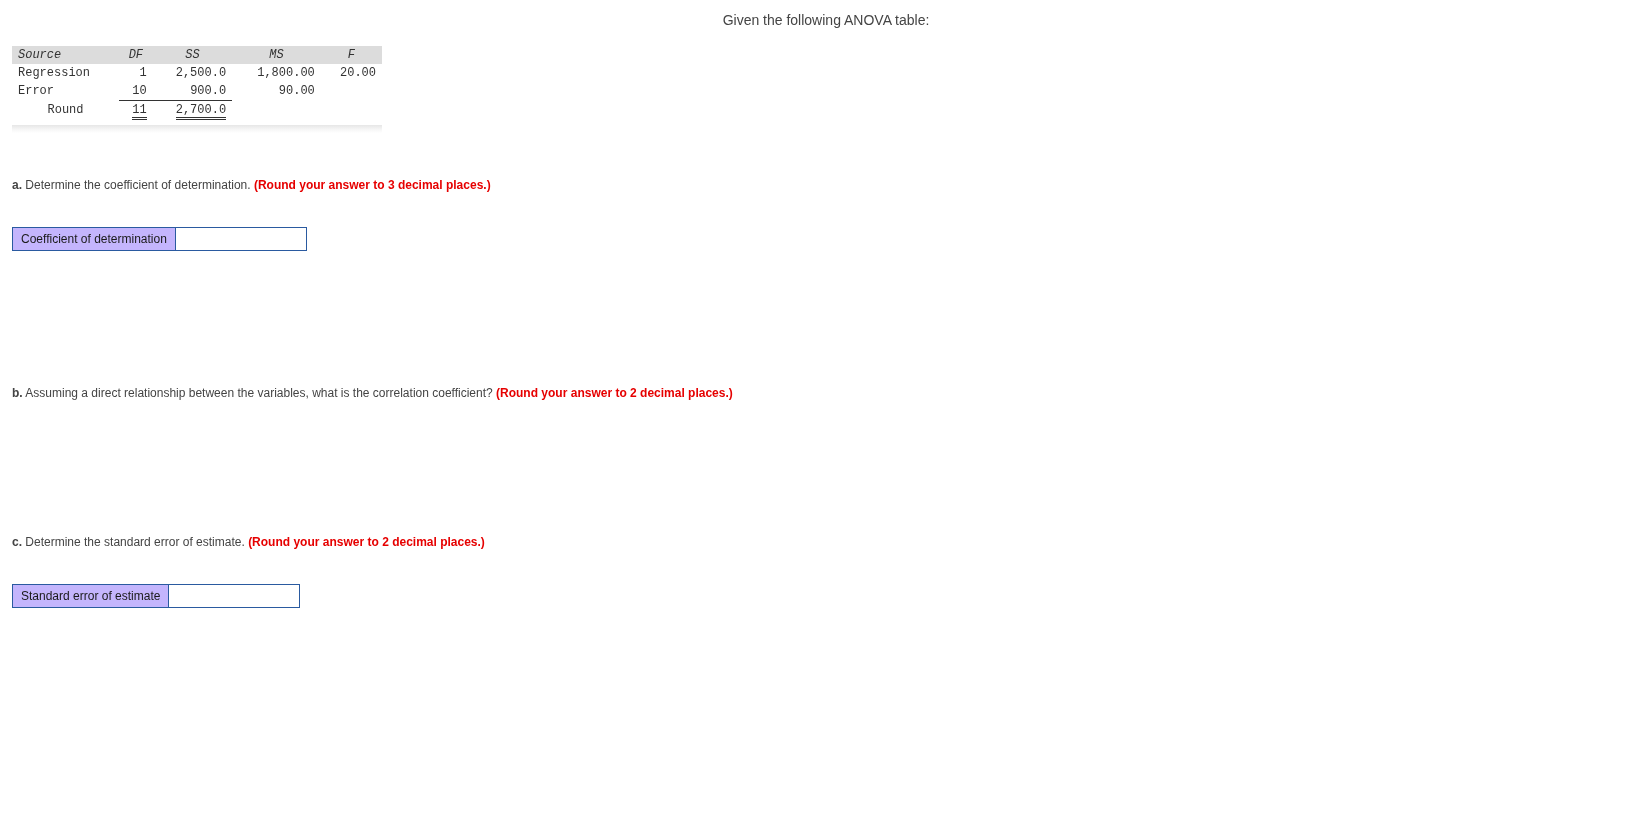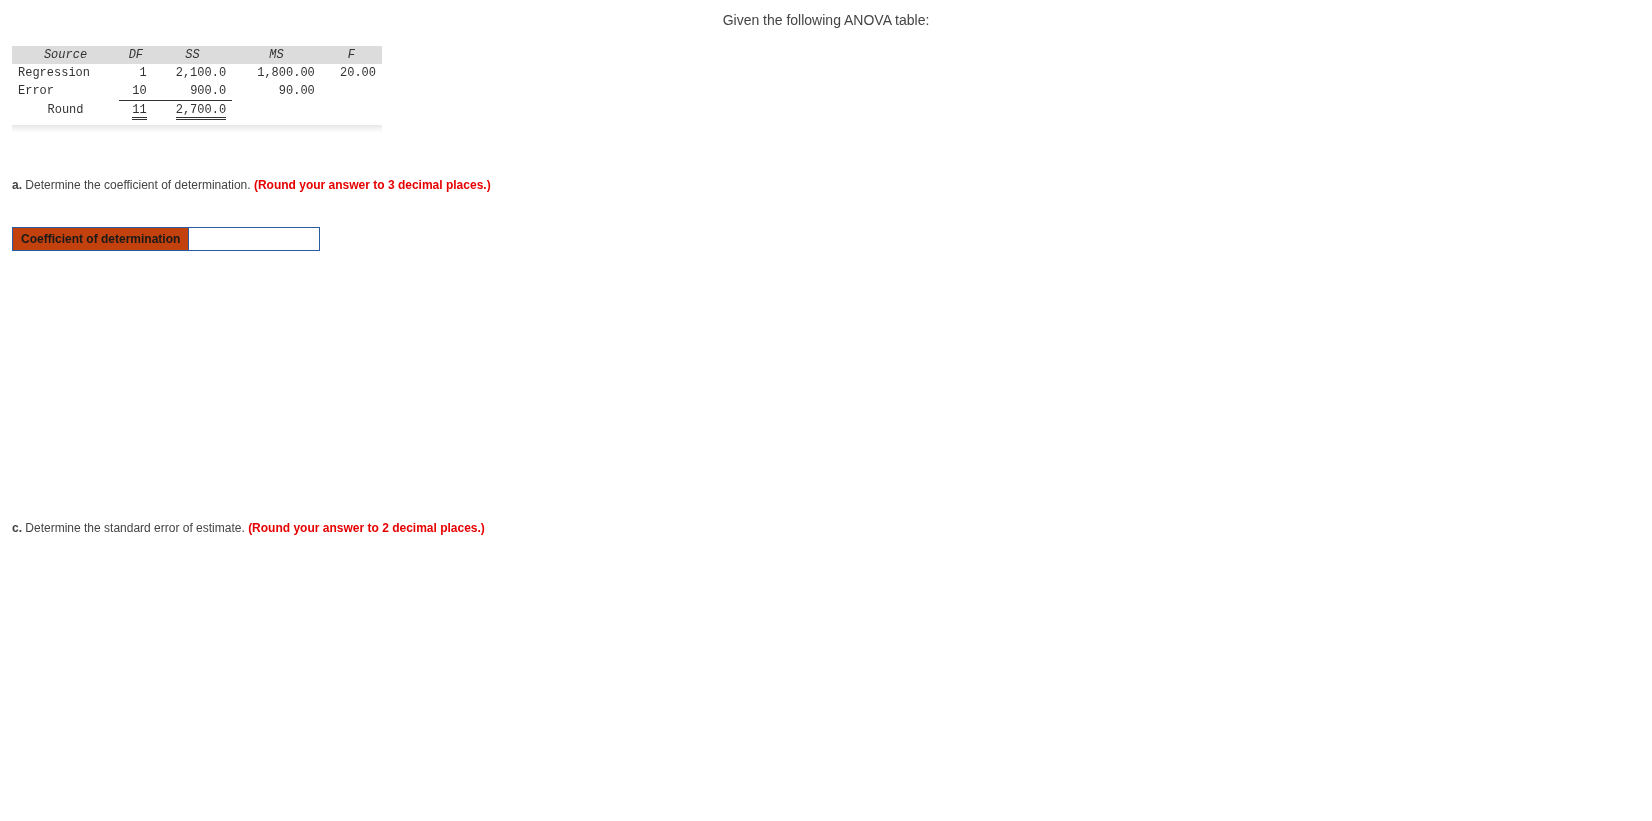--- a/index.html
+++ b/index.html
@@ -32,21 +32,21 @@
       color: #333;
     }
     .anova-table th {
       background: #dcdcdc;
       font-style: italic;
       font-weight: normal;
       padding: 2px 6px;
       text-align: center;
     }
     .anova-table th:first-child {
-      text-align: center;
+      text-align: left;
       margin-top: 36px;
     }
     .anova-table td {
       padding: 2px 6px;
       text-align: right;
       white-space: nowrap;
     }
     .anova-table td:first-child {
       text-align: left;
     }
@@ -75,29 +75,28 @@
       color: #e60000;
       font-weight: bold;
     }
     .answer-row {
       margin-top: 35px;
       display: inline-flex;
       align-items: stretch;
       border: 1px solid #2a5aa0;
     }
     .answer-label {
-      background: #c2410c;
+      background: #c4b5fd;
       color: #1a1a1a;
       font-size: 12px;
       padding: 4px 8px;
       border-right: 1px solid #2a5aa0;
       display: flex;
       align-items: center;
       min-width: 155px;
-      font-weight: bold;
     }
     .answer-input {
       width: 130px;
       border: none;
       background: #fff;
       font-size: 12px;
       padding: 4px 6px;
       outline: none;
     }
     .spacer-lg { height: 90px; }
@@ -115,21 +114,21 @@
         <th>DF</th>
         <th>SS</th>
         <th>MS</th>
         <th>F</th>
       </tr>
     </thead>
     <tbody>
       <tr>
         <td>Regression</td>
         <td>1</td>
-        <td>2,100.0</td>
+        <td>2,500.0</td>
         <td>1,800.00</td>
         <td>20.00</td>
       </tr>
       <tr>
         <td>Error</td>
         <td class="underline-cell">10</td>
         <td class="underline-cell">900.0</td>
         <td>90.00</td>
         <td></td>
       </tr>
@@ -151,21 +150,28 @@
   </div>
   <div class="answer-row">
     <div class="answer-label">Coefficient of determination</div>
     <input class="answer-input" type="text" style="">
   </div>
 </div>
 
 <div class="spacer-lg"></div>
 
 <div class="question-block">
+  <div class="question-text">
+    <span class="bold-letter">b.</span><span> Assuming a direct relationship between the variables, what is the correlation coefficient? </span><span class="red-text">(Round your answer to 2 decimal places.)</span>
+  </div>
 </div>
 
 <div class="spacer-lg"></div>
 
 <div class="question-block">
   <div class="question-text">
     <span class="bold-letter">c.</span><span> Determine the standard error of estimate. </span><span class="red-text">(Round your answer to 2 decimal places.)</span>
   </div>
+  <div class="answer-row">
+    <div class="answer-label">Standard error of estimate</div>
+    <input class="answer-input" type="text" style="">
+  </div>
 </div>
 
 </body></html>

